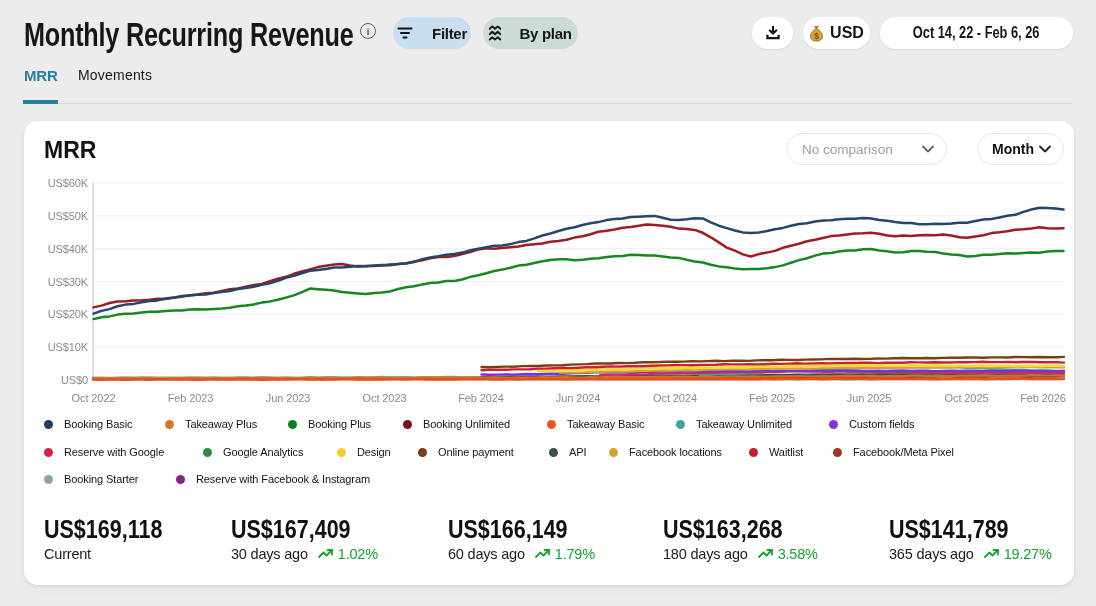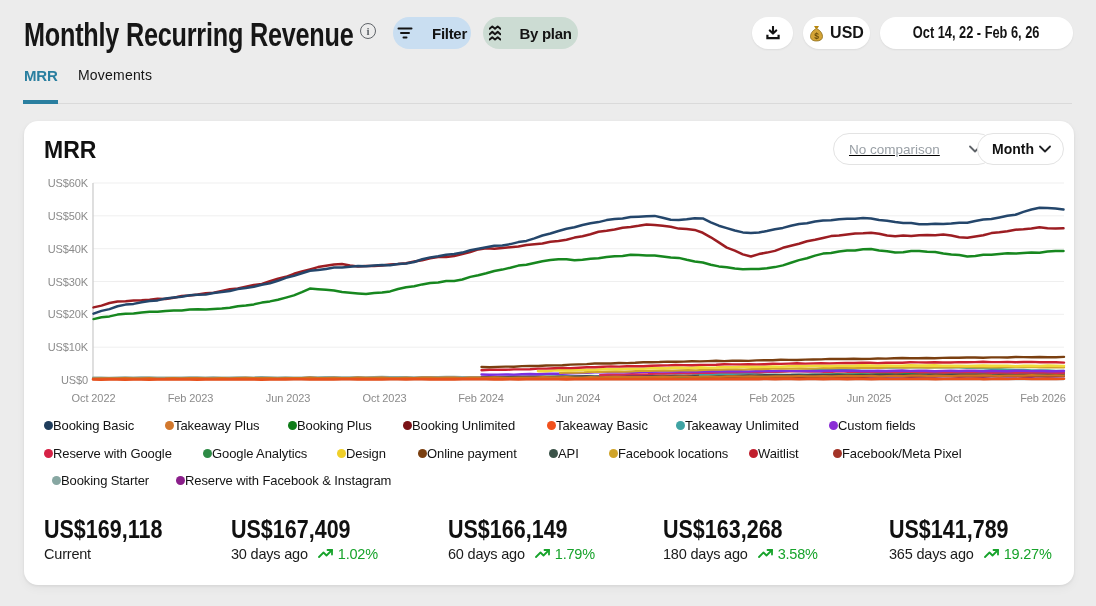--- a/index.html
+++ b/index.html
@@ -12,30 +12,30 @@
 #dl { left:752px; width:41px; background:#fff; box-shadow:0 1px 2px rgba(0,0,0,.07); }
 #usd { left:803px; width:67px; background:#fff; gap:6px; box-shadow:0 1px 2px rgba(0,0,0,.07); font-size:16px; }
 #date { left:880px; width:193px; background:#fff; box-shadow:0 1px 2px rgba(0,0,0,.07); font-size:16px; }
 .tab1 { left:24px; top:67px; font-size:15px; font-weight:700; color:#2a7fa0; letter-spacing:-0.2px; position:absolute; }
 .tab2 { left:78px; top:67px; font-size:14px; font-weight:400; color:#161616; letter-spacing:0.2px; position:absolute; }
 .divider { left:24px; top:103px; width:1048px; height:1px; background:#dadada; position:absolute; }
 .tabline { left:23px; top:100px; width:35px; height:4px; background:#2a7fa0; position:absolute; }
 .card { left:24px; top:121px; width:1050px; height:464px; background:#fff; border-radius:14px; box-shadow:0 1px 3px rgba(0,0,0,.08), 0 4px 10px rgba(0,0,0,.04); position:absolute; }
 .mrr { left:44px; top:137px; font-size:23px; font-weight:700; color:#111; position:absolute; }
 .dd { position:absolute; top:133px; height:32px; border:1px solid #e3e3e3; border-radius:16px; background:#fff; display:flex; align-items:center; }
-#dd1 { left:833px; width:161px;text-decoration:underline; }
+#dd1 { left:786px; width:161px; }
 #dd1 span { color:#9aa0a6; font-size:13.5px; margin-left:15px; }
 #dd2 { left:977px; width:87px; }
 #dd2 span { color:#111; font-size:14px; font-weight:700; margin-left:14px; }
 .chev { margin-left:auto; margin-right:12px; }
 svg.chart { position:absolute; left:0; top:0; width:1096px; height:606px; }
 .axl { font-family:"Liberation Sans",sans-serif; font-size:11px; fill:#8b8b8b; letter-spacing:-0.1px; }
 .li { position:absolute; display:flex; align-items:center; }
 .dot { width:9px; height:9px; border-radius:50%; display:inline-block; }
-.lt { margin-left:0; font-size:13px; color:#141414; letter-spacing:-0.1px; white-space:nowrap; }
+.lt { margin-left:11px; font-size:11px; color:#141414; letter-spacing:-0.1px; white-space:nowrap; }
 .stat { position:absolute; top:515px; }
 .num { font-size:25px; font-weight:700; color:#101010; transform:scaleX(0.86); transform-origin:left top; white-space:nowrap; }
 .lab { margin-top:2px; font-size:14.5px; color:#1b1b1b; display:flex; align-items:center; letter-spacing:-0.2px; }
 .ar { margin-left:10px; display:inline-flex; }
 .tr { width:16px; height:16px; }
 .pct { color:#17a32b; margin-left:4px; font-size:14.5px; }
 </style></head>
 <body>
 <h1 class="title">Monthly Recurring Revenue</h1>
 <div class="info">i</div>
@@ -184,21 +184,21 @@
     <span class="lt">Facebook locations</span>
   </div>
 <div class="li" style="left:749px;top:446px">
     <span class="dot" style="background:#c01f2e"></span>
     <span class="lt">Waitlist</span>
   </div>
 <div class="li" style="left:833px;top:446px">
     <span class="dot" style="background:#a33327"></span>
     <span class="lt">Facebook/Meta Pixel</span>
   </div>
-<div class="li" style="left:52px;top:473px">
+<div class="li" style="left:44px;top:473px">
     <span class="dot" style="background:#87a7a2"></span>
     <span class="lt">Booking Starter</span>
   </div>
 <div class="li" style="left:176px;top:473px">
     <span class="dot" style="background:#8b1f8b"></span>
     <span class="lt">Reserve with Facebook &amp; Instagram</span>
   </div>
 <div class="stat" style="left:44px">
     <div class="num">US$169,118</div>
     <div class="lab">Current</div>

